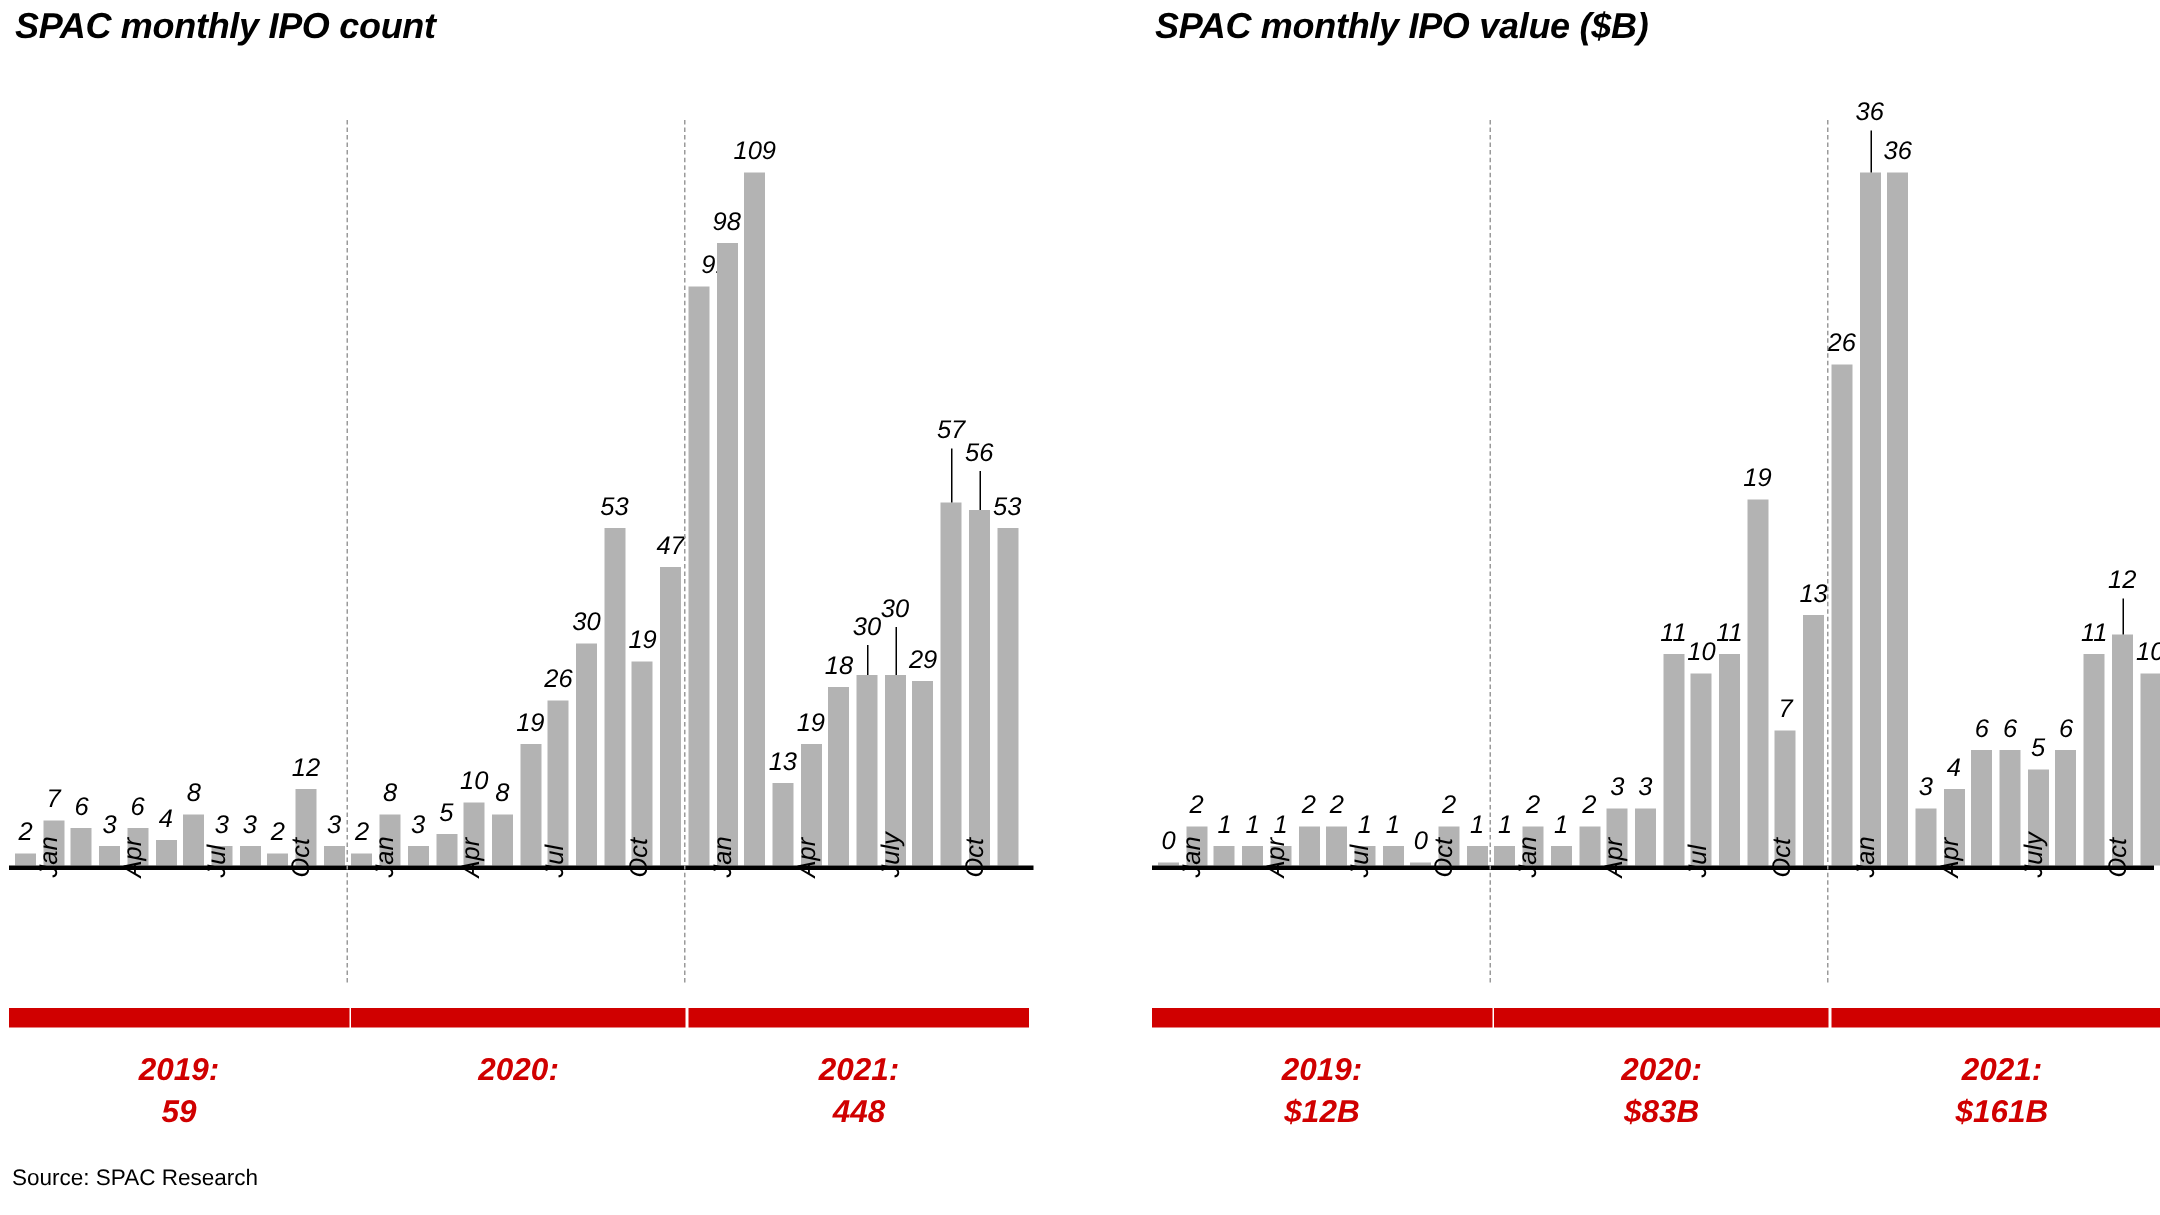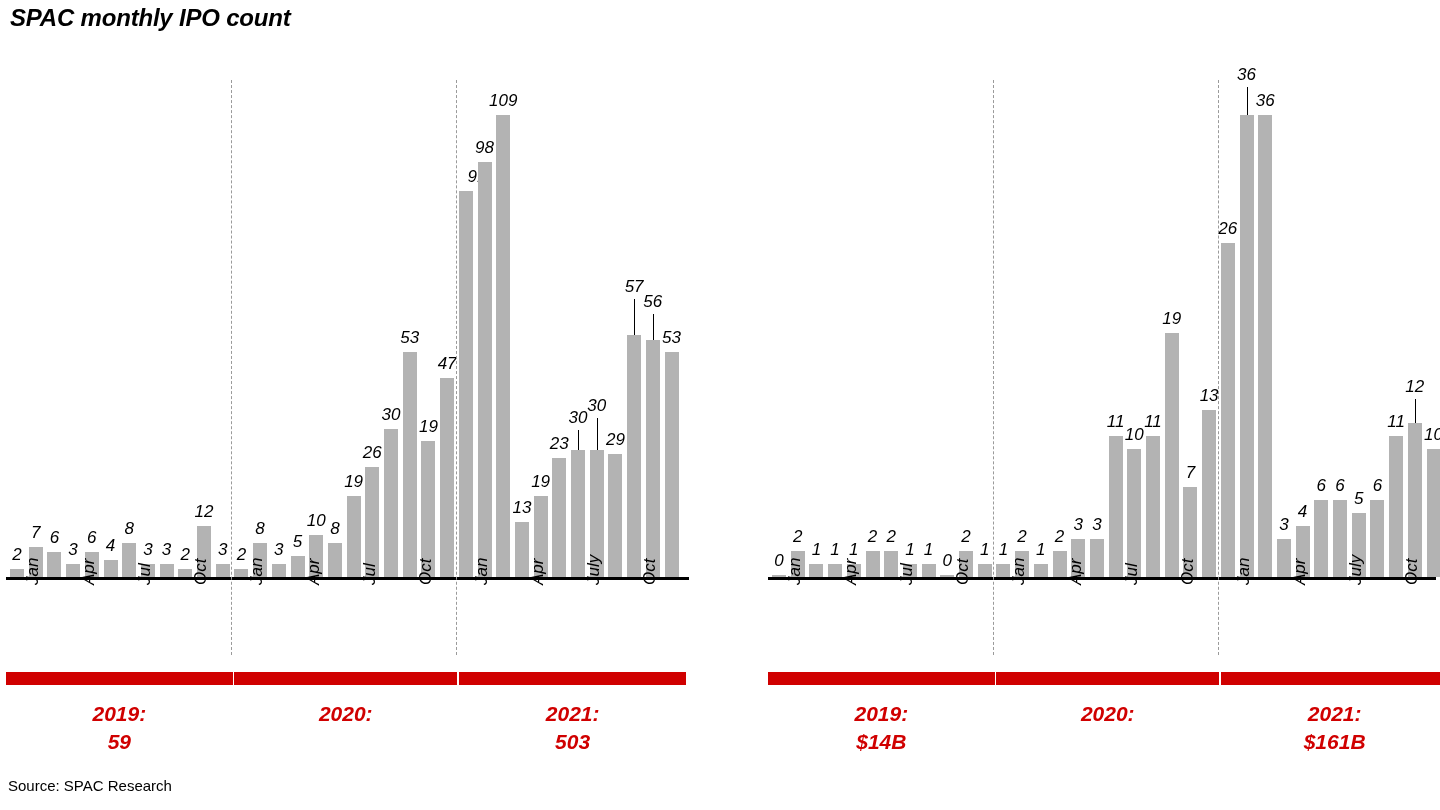--- a/index.html
+++ b/index.html
@@ -112,21 +112,21 @@
       <div class="bar-value" style="left: 460px; width: 34px; top: 167.294px;">91</div>
       <div class="bar" title="Feb 2021: 98" style="left: 477.5px; top: 161.624px; width: 14px; height: 415.376px;"></div>
       <div class="bar-value" style="left: 467.5px; width: 34px; top: 137.624px;">98</div>
       <div class="bar" title="Mar 2021: 109" style="left: 496.2px; top: 115px; width: 14px; height: 462px;"></div>
       <div class="bar-value" style="left: 486.2px; width: 34px; top: 91px;">109</div>
       <div class="bar" title="Apr 2021: 13" style="left: 514.9px; top: 521.899px; width: 14px; height: 55.1009px;"></div>
       <div class="bar-value" style="left: 504.9px; width: 34px; top: 497.899px;">13</div>
       <div class="bar" title="May 2021: 19" style="left: 533.6px; top: 496.468px; width: 14px; height: 80.5321px;"></div>
       <div class="bar-value" style="left: 523.6px; width: 34px; top: 472.468px;">19</div>
       <div class="bar" title="Jun 2021: 28" style="left: 552.3px; top: 458.321px; width: 14px; height: 118.679px;"></div>
-      <div class="bar-value" style="left: 542.3px; width: 34px; top: 434.321px;">23</div>
+      <div class="bar-value" style="left: 542.3px; width: 34px; top: 434.321px;">18</div>
       <div class="bar" title="July 2021: 30" style="left: 571px; top: 449.844px; width: 14px; height: 127.156px;"></div>
       <div class="bar-value" style="left: 561px; width: 34px; top: 407.844px;">30</div>
       <div class="leader" style="left: 578px; top: 429.844px; height: 20px;"></div>
       <div class="bar" title="Aug 2021: 30" style="left: 589.7px; top: 449.844px; width: 14px; height: 127.156px;"></div>
       <div class="bar-value" style="left: 579.7px; width: 34px; top: 395.844px;">30</div>
       <div class="leader" style="left: 596.7px; top: 417.844px; height: 32px;"></div>
       <div class="bar" title="Sep 2021: 29" style="left: 608.4px; top: 454.083px; width: 14px; height: 122.917px;"></div>
       <div class="bar-value" style="left: 598.4px; width: 34px; top: 430.083px;">29</div>
       <div class="bar" title="Oct 2021: 57" style="left: 627.1px; top: 335.404px; width: 14px; height: 241.596px;"></div>
       <div class="bar-value" style="left: 617.1px; width: 34px; top: 277.404px;">57</div>
@@ -156,26 +156,27 @@
         <div>2019:</div>
         <div>59</div>
       </div>
       <div class="year-bar" style="left: 234.4px; top: 672px; width: 222.7px;"></div>
       <div class="year-text" style="left: 234.4px; top: 700px; width: 222.7px;">
         <div>2020:</div>
       </div>
       <div class="year-bar" style="left: 458.8px; top: 672px; width: 227.7px;"></div>
       <div class="year-text" style="left: 458.8px; top: 700px; width: 227.7px;">
         <div>2021:</div>
-        <div>503</div>
+        <div>448</div>
       </div>
     </div>
 </div>
 
 <div class="panel" id="panel-right">
+  <div class="chart-title">SPAC monthly IPO value ($B)</div>
   <div class="plot" id="plot-1">
       <div class="bar" title="Jan 2019: 0" style="left: 12px; top: 575px; width: 14px; height: 2px;"></div>
       <div class="bar-value" style="left: 2px; width: 34px; top: 551px;">0</div>
       <div class="bar" title="Feb 2019: 2" style="left: 30.7px; top: 551.333px; width: 14px; height: 25.6667px;"></div>
       <div class="bar-value" style="left: 20.7px; width: 34px; top: 527.333px;">2</div>
       <div class="bar" title="Mar 2019: 1" style="left: 49.4px; top: 564.167px; width: 14px; height: 12.8333px;"></div>
       <div class="bar-value" style="left: 39.4px; width: 34px; top: 540.167px;">1</div>
       <div class="bar" title="Apr 2019: 1" style="left: 68.1px; top: 564.167px; width: 14px; height: 12.8333px;"></div>
       <div class="bar-value" style="left: 58.1px; width: 34px; top: 540.167px;">1</div>
       <div class="bar" title="May 2019: 1" style="left: 86.8px; top: 564.167px; width: 14px; height: 12.8333px;"></div>
@@ -255,25 +256,26 @@
       <div class="month-label" style="left: 305.5px; top: 585px;">Apr</div>
       <div class="month-label" style="left: 361.6px; top: 585px;">Jul</div>
       <div class="month-label" style="left: 417.7px; top: 585px;">Oct</div>
       <div class="month-label" style="left: 473.8px; top: 585px;">Jan</div>
       <div class="month-label" style="left: 529.9px; top: 585px;">Apr</div>
       <div class="month-label" style="left: 586px; top: 585px;">July</div>
       <div class="month-label" style="left: 642.1px; top: 585px;">Oct</div>
       <div class="year-bar" style="left: 8px; top: 672px; width: 226.7px;"></div>
       <div class="year-text" style="left: 8px; top: 700px; width: 226.7px;">
         <div>2019:</div>
-        <div>$14B</div>
+        <div>$12B</div>
       </div>
       <div class="year-bar" style="left: 236.4px; top: 672px; width: 222.7px;"></div>
       <div class="year-text" style="left: 236.4px; top: 700px; width: 222.7px;">
         <div>2020:</div>
+        <div>$83B</div>
       </div>
       <div class="year-bar" style="left: 460.8px; top: 672px; width: 227.7px;"></div>
       <div class="year-text" style="left: 460.8px; top: 700px; width: 227.7px;">
         <div>2021:</div>
         <div>$161B</div>
       </div>
     </div>
 </div>
 
 <div class="source">Source: SPAC Research</div>

